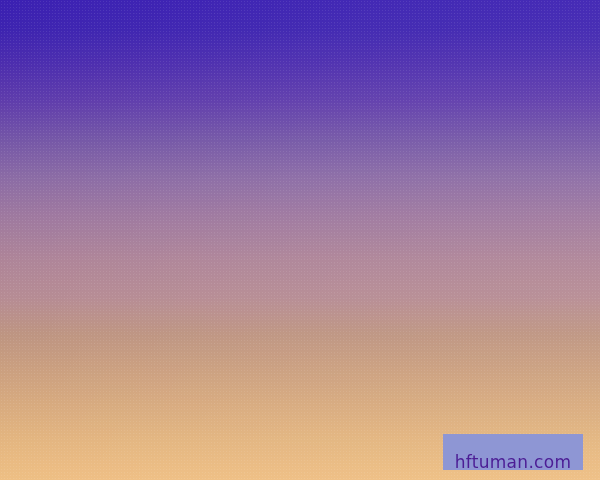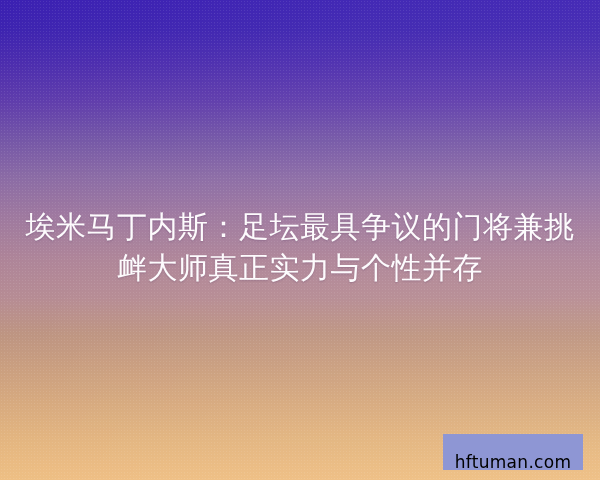--- a/index.html
+++ b/index.html
@@ -94,39 +94,35 @@
     top: 434px;
     width: 140px;
     height: 36px;
     background: #8e96d4;
     display: flex;
     align-items: center;
     justify-content: center;
   }
 
   #watermark-text {
-    color: #000000;
+    color: #4c1d95;
     font-size: 17px;
     letter-spacing: 0.3px;
     font-family: "DejaVu Sans", "Liberation Sans", sans-serif;
     font-weight: 400;
     margin-top: 20px;
   }
 </style>
 </head>
 <body>
 
 <div id="banner">
 
   <div id="gradient-layer"></div>
   <div id="gradient-wash"></div>
   <div id="noise-layer"></div>
 
-  <div id="headline">
-    <span class="line">埃米马丁内斯：足坛最具争议的门将兼挑</span>
-    <span class="line">衅大师真正实力与个性并存</span>
-  </div>
 
   <div id="watermark-badge">
     <span id="watermark-text">hftuman.com</span>
   </div>
 
 </div>
 
 </body></html>

